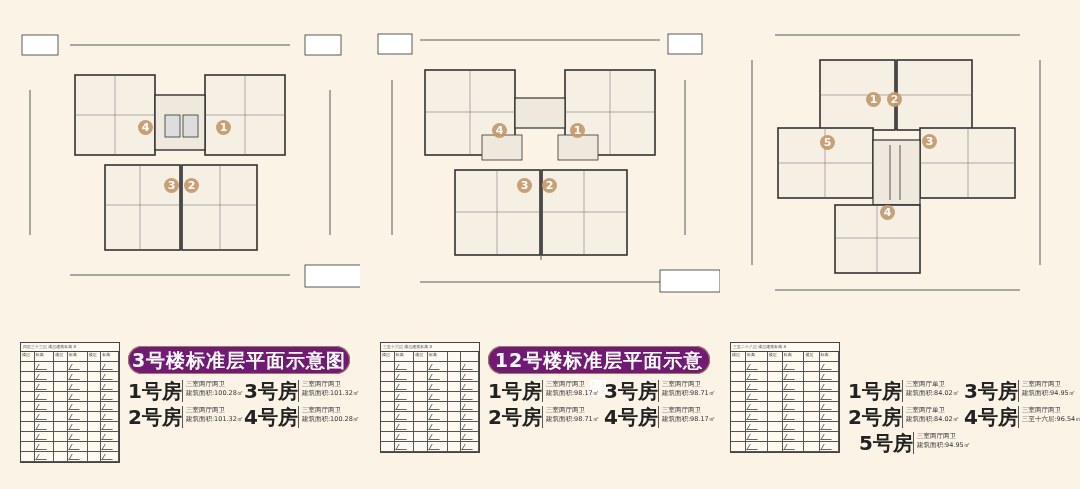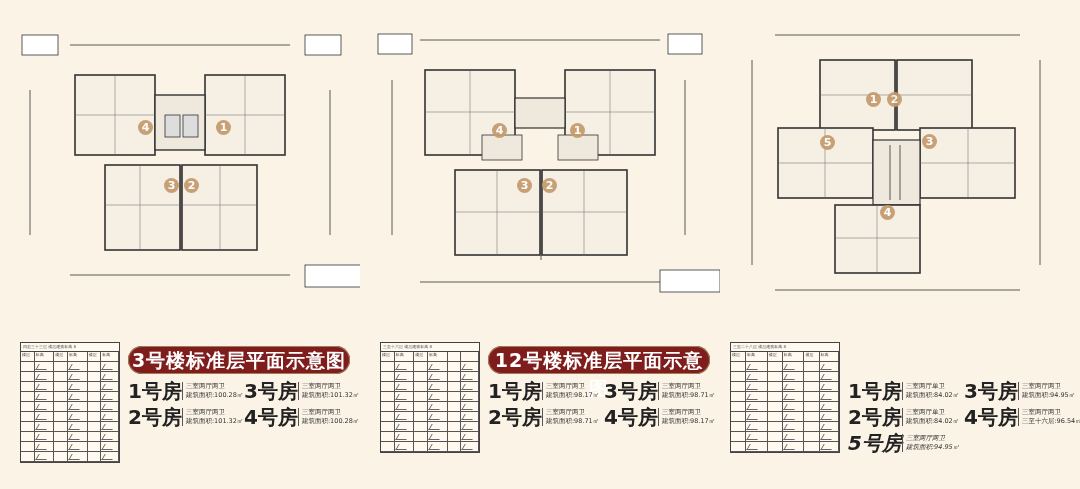--- a/index.html
+++ b/index.html
@@ -25,29 +25,29 @@
     font-size:4px; line-height:6px;
   }
   .p3 .table-box { left:10px; width:108px; }
   .table-title { border-bottom:1px solid #444; padding:1px 2px; height:6px; white-space:nowrap; overflow:hidden; color:#555; }
   .tgrid { display:grid; }
   .tcell { border-right:1px solid #555; border-bottom:1px solid #555; height:9px; font-size:4px; color:#444; padding-left:1px; overflow:hidden; position:relative; }
   .tcell.elev::after { content:""; position:absolute; left:2px; top:2px; width:10px; height:5px; border-left:1px solid #666; border-bottom:1px solid #666; transform:skewX(-30deg); }
 
   .title-pill {
     position:absolute; left:128px; top:4px; height:28px; width:222px;
-    background:#7f1d1d; border-radius:14px;
+    background:#701a75; border-radius:14px;
     color:#fff; font-size:19px; font-weight:bold; line-height:28px;
     text-align:center; letter-spacing:1px;
     box-shadow: inset 0 0 0 1px #a27d58;
   }
   .p2 .title-pill, .p3 .title-pill { left:128px; }
 
   .units { position:absolute; left:128px; top:38px; width:230px; }
-  .unit { position:absolute; display:flex; align-items:center; }
+  .unit { position:absolute; display:flex; }
   .unit-no { font-size:20px; font-weight:bold; color:#222; line-height:22px; white-space:nowrap; }
   .unit-desc { margin-left:0; border-left:1px solid #555; padding-left:3px; font-size:6.5px; line-height:9px; color:#333; white-space:nowrap; }
 
   .badge {
     position:absolute; width:15px; height:15px; border-radius:50%;
     background:#c49a6c; color:#fff; font-size:11px; font-weight:bold;
     text-align:center; line-height:15px; opacity:.92;
   }
 </style>
 </head>
@@ -440,19 +440,19 @@
         <span class="unit-desc"><span>三室两厅两卫</span><br><span>建筑面积:94.95㎡</span></span>
       </div>
       <div class="unit" style="left:0;top:26px;">
         <span class="unit-no">2号房</span>
         <span class="unit-desc"><span>三室两厅单卫</span><br><span>建筑面积:84.02㎡</span></span>
       </div>
       <div class="unit" style="left:116px;top:26px;">
         <span class="unit-no">4号房</span>
         <span class="unit-desc"><span>三室两厅两卫</span><br><span>三至十六层:96.54㎡</span></span>
       </div>
-      <div class="unit" style="left:0;top:52px;font-style:italic;">
+      <div class="unit" style="left:11px;top:52px;">
         <span class="unit-no">5号房</span>
         <span class="unit-desc"><span>三室两厅两卫</span><br><span>建筑面积:94.95㎡</span></span>
       </div>
     </div>
   </div>
 </div>
 
 </body></html>

